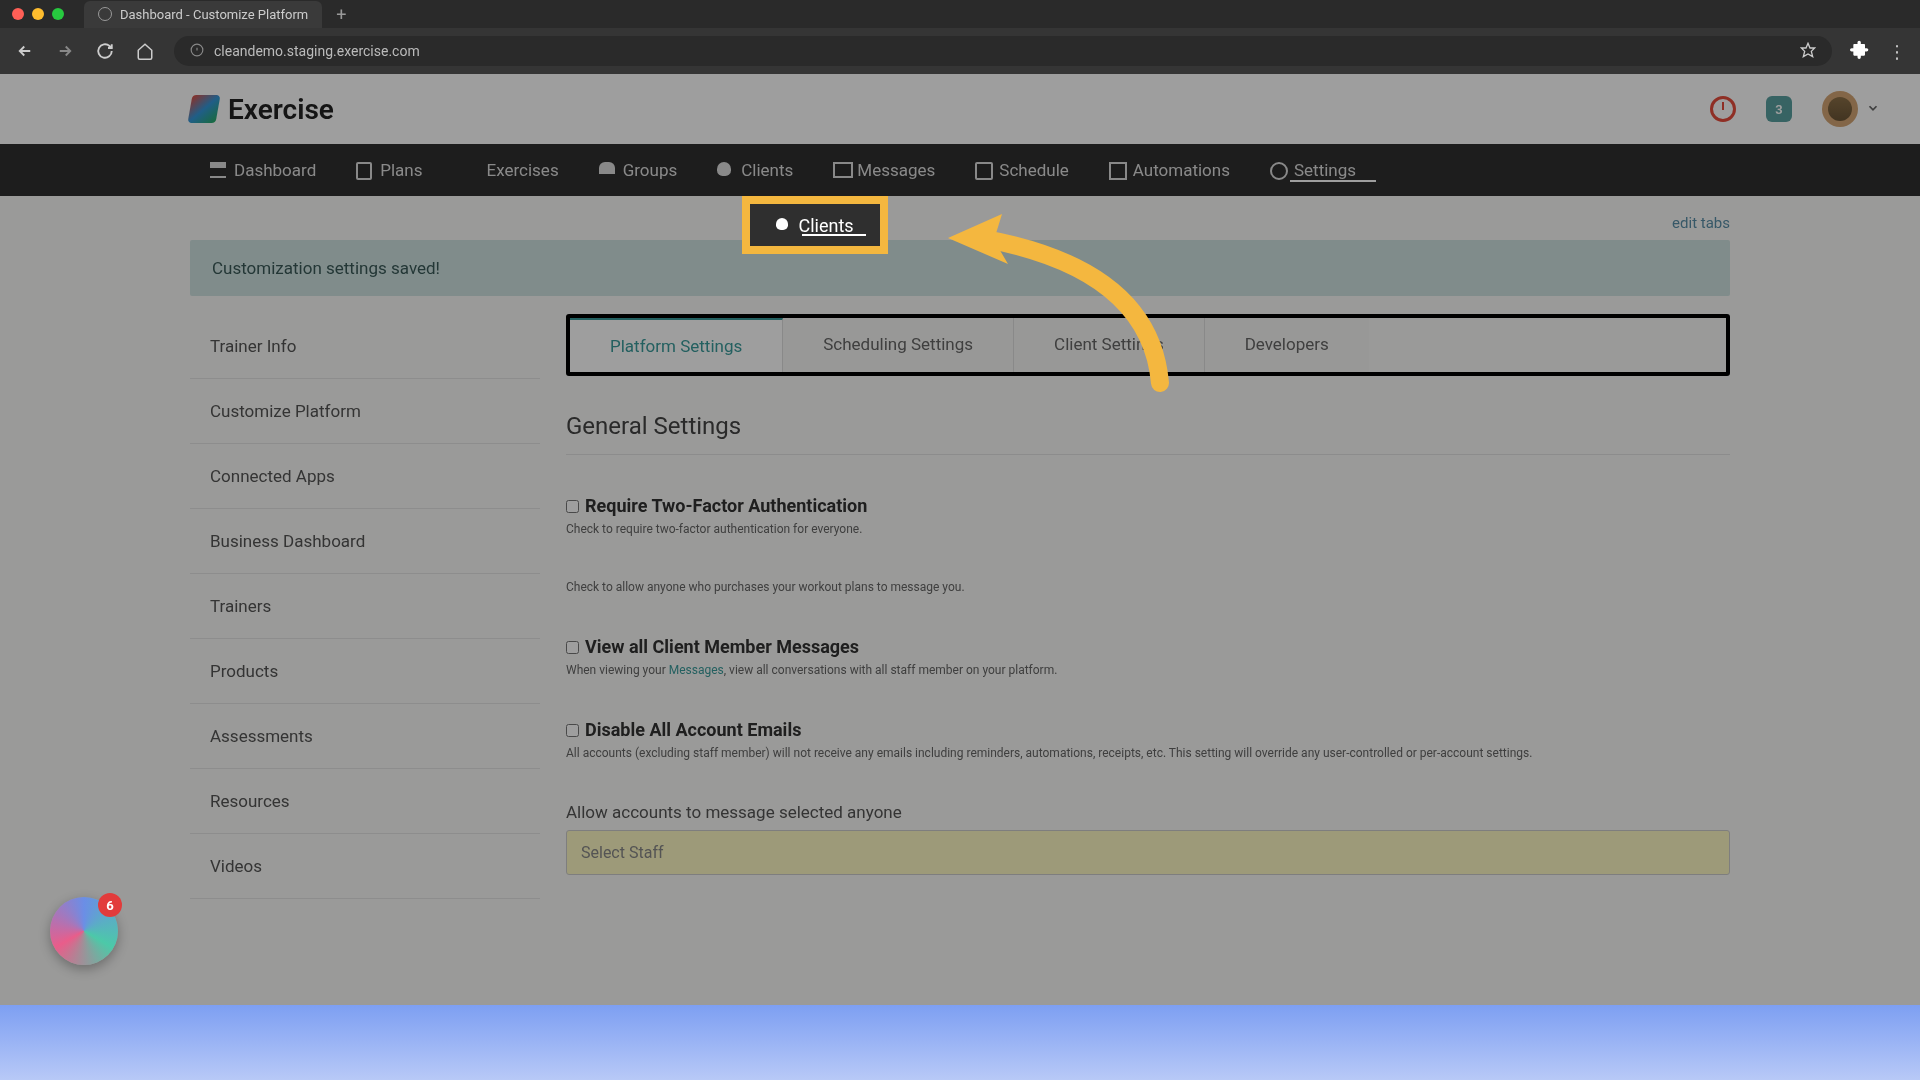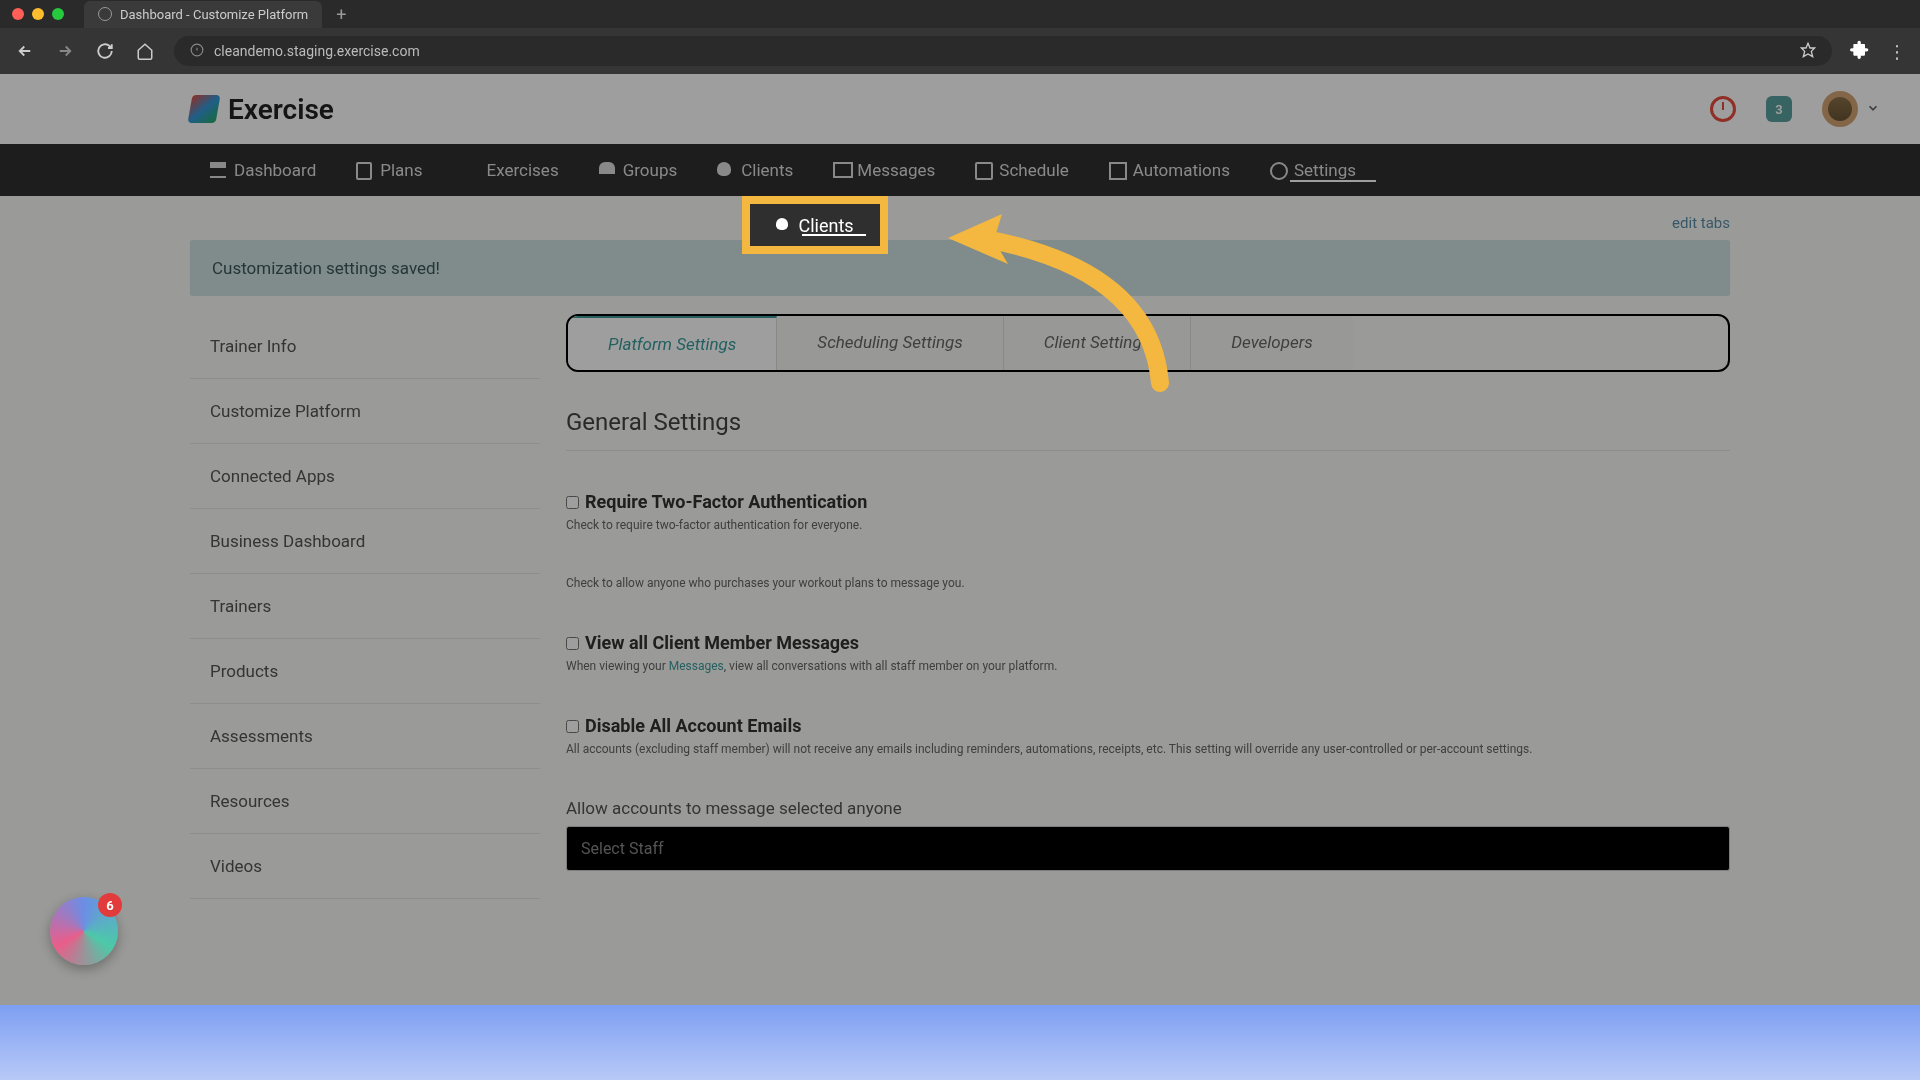--- a/index.html
+++ b/index.html
@@ -58,33 +58,33 @@
 
 .content-wrap { padding:14px 190px 0; }
 .edit-tabs { text-align:right; color:#5a8fa8; font-size:15px; padding:4px 0 8px; }
 .alert { background:#cfe2e1; color:#3a5a58; padding:18px 22px; font-size:17px; border-radius:2px; margin-bottom:18px; }
 
 .two-col { display:flex; gap:26px; }
 .sidebar { width:350px; }
 .side-item { padding:22px 20px; border-bottom:1px solid #e4e4e4; color:#555; font-size:17px; cursor:pointer; }
 
 .main { flex:1; }
-.tab-row { display:flex; border:2px solid #000000; border-radius:12px; overflow:hidden;font-style:italic; }
+.tab-row { display:flex; border:4px solid #000000; border-radius:3px; overflow:hidden; }
 .tab-btn { flex:0 0 auto; padding:16px 40px; font-size:17px; color:#666; border-right:1px solid #ddd; background:#f6f6f4; cursor:pointer; }
 .tab-btn:last-child{border-right:none;}
 .tab-btn.active { color:#3a9b9b; background:#fff; border-top:2px solid #3a9b9b; }
 
 .section-title { font-size:24px; color:#444; margin:36px 0 10px; border-bottom:1px solid #e2e2e2; padding-bottom:14px; }
 .setting { margin:40px 0; }
 .setting label { font-size:18px; font-weight:700; color:#333; display:flex; align-items:flex-start; gap:6px; }
 .setting input[type=checkbox]{ margin-top:5px; width:13px;height:13px; }
 .setting .desc { font-size:12px; color:#666; margin-top:4px; line-height:1.5; }
 .desc a { color:#3a9b9b; text-decoration:none; }
 .form-label { font-size:17px; color:#555; margin-bottom:8px; }
-.select-box { border:1px solid #ccc; border-radius:3px; padding:12px 14px; color:#888; font-size:16px; background:#000000; }
+.select-box { border:1px solid #ccc; border-radius:3px; padding:12px 14px; color:#888; font-size:16px; background:#fef9c3; }
 
 
 .dim-overlay { position:absolute; inset:0 0 auto 0; height:954px; background:rgba(0,0,0,0.38); pointer-events:none; }
 .cutout { position:absolute; top:122px; left:742px; width:146px; height:58px; border:8px solid #f4b73f; background:#2f2f2f; color:#fff; display:flex; align-items:center; justify-content:center; gap:8px; font-size:18px; pointer-events:auto; box-shadow:0 0 0 2000px rgba(0,0,0,0); }
 .cutout .un { position:absolute; height:2px; background:#fff; bottom:10px; left:52px; width:64px; }
 .cutout-icon { width:14px;height:14px;display:inline-block; }
 .cutout-icon::before{content:'';display:block;width:12px;height:12px;border-radius:50% 50% 40% 40%;background:#fff;}
 .arrow { position:absolute; top:134px; left:930px; width:260px; height:190px; pointer-events:none; }
 
 

